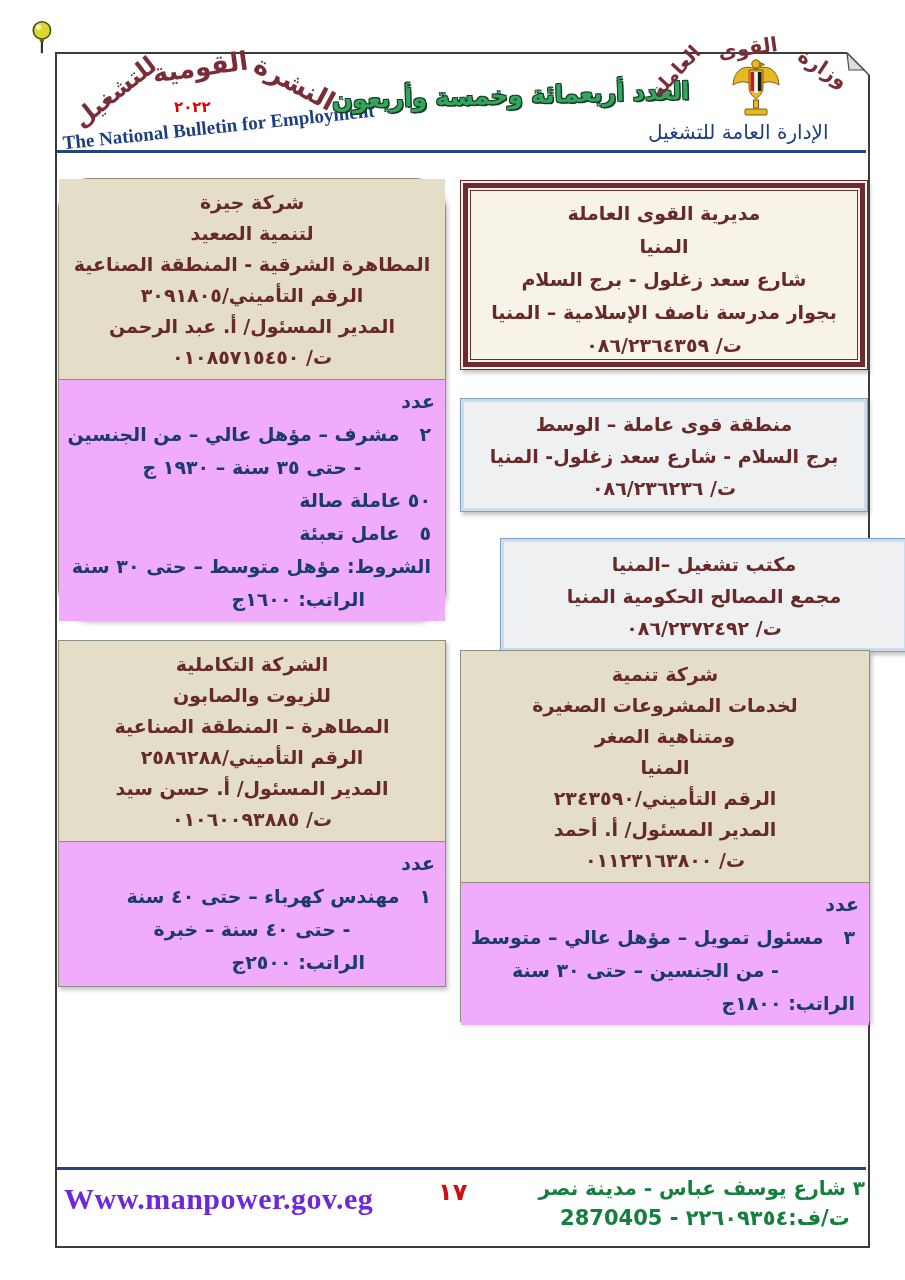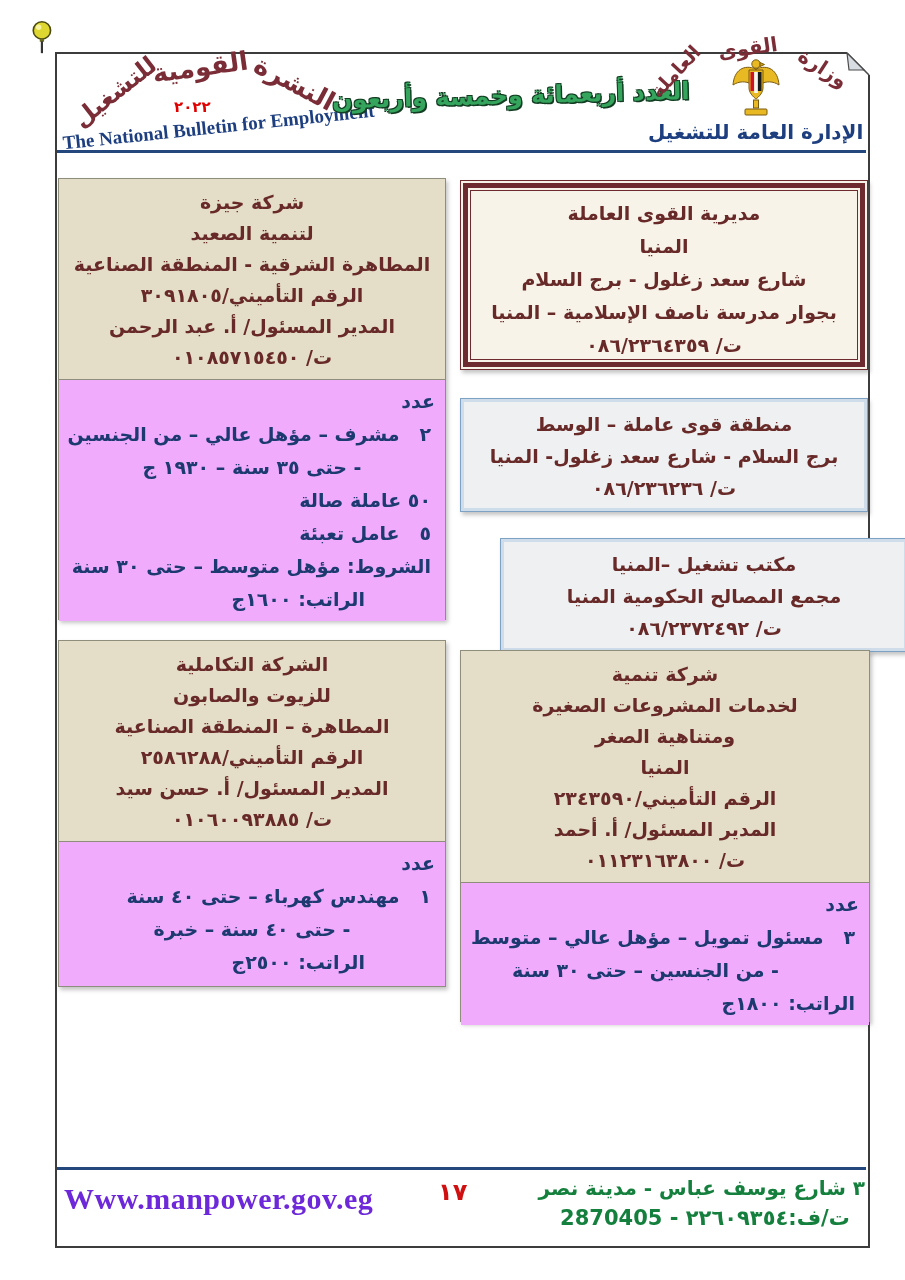--- a/index.html
+++ b/index.html
@@ -23,22 +23,22 @@
   .issue-title{position:absolute;left:332px;top:82px;width:330px;text-align:center;
         font-size:24px;font-weight:800;color:#35a45c;white-space:nowrap;
         transform:rotate(-1.5deg);
         text-shadow:1.5px 1.5px 0 #123d22,-1px -1px 0 #123d22,1px -1px 0 #123d22,-1px 1px 0 #123d22;}
   .logo-right{position:absolute;left:648px;top:40px;width:206px;height:112px;}
   .logo-right .w{position:absolute;font-weight:800;color:#7a2d36;white-space:nowrap;}
   .w-wizara{right:4px;top:16px;font-size:20px;transform:rotate(33deg);}
   .w-qiwa{right:76px;top:-4px;font-size:20px;transform:rotate(-8deg);}
   .w-amila{left:-4px;top:20px;font-size:19px;transform:rotate(-47deg);}
   .eagle{position:absolute;left:82px;top:16px;}
-  .admin-title{position:absolute;left:0;top:80px;width:100%;text-align:right;
-        color:#1e3f7f;font-size:20px;font-weight:700;white-space:nowrap;}
+  .admin-title{position:absolute;left:0;top:80px;width:100%;text-align:left;
+        color:#1e3f7f;font-size:20px;font-weight:400;white-space:nowrap;}
   
   .company-box{position:absolute;border:1.5px solid #8f8d7c;background:#fff;
         box-shadow:2px 3px 4px rgba(90,90,90,.35);display:flex;flex-direction:column;}
   .company-info{background:#e4ddc7;padding:8px 0 6px;}
   .company-vac{background:#f0abfc;border-top:1.5px solid #8f8d7c;flex:1;padding:5px 0;}
   .info-line{text-align:center;color:#682a28;font-weight:700;font-size:19px;
         line-height:31px;white-space:nowrap;direction:rtl;}
   .vac-line{color:#1c3a70;font-weight:700;font-size:19px;line-height:33px;
         text-align:right;padding-right:14px;white-space:pre-wrap;direction:rtl;}
   .vac-center{text-align:center;padding-right:0;}
@@ -113,21 +113,21 @@
         <rect x="27.9" y="15" width="3.6" height="19" fill="#1a1a1a" stroke="none"></rect>
         <rect x="23.5" y="43" width="5" height="8" fill="#e8b923"></rect>
         <rect x="15" y="52" width="22" height="6" rx="1" fill="#e8b923"></rect>
       </g>
     </svg>
     <span class="admin-title">الإدارة العامة للتشغيل</span>
   </div>
 
   <div class="hrule rule-top"></div>
 
-  <div class="company-box" style="left:58px;top:178px;width:386px;height:440px;">
+  <div class="company-box" style="left:58px;top:178px;width:386px;height:440px;border-radius:31px;">
     <div class="company-info">
       <div class="info-line">شركة جيزة</div>
       <div class="info-line">لتنمية الصعيد</div>
       <div class="info-line">المطاهرة الشرقية - المنطقة الصناعية</div>
       <div class="info-line">الرقم التأميني/٣٠٩١٨٠٥</div>
       <div class="info-line">المدير المسئول/ أ. عبد الرحمن</div>
       <div class="info-line">ت/ ٠١٠٨٥٧١٥٤٥٠</div>
     </div>
     <div class="company-vac">
       <div class="vac-line vac-label">عدد</div>

